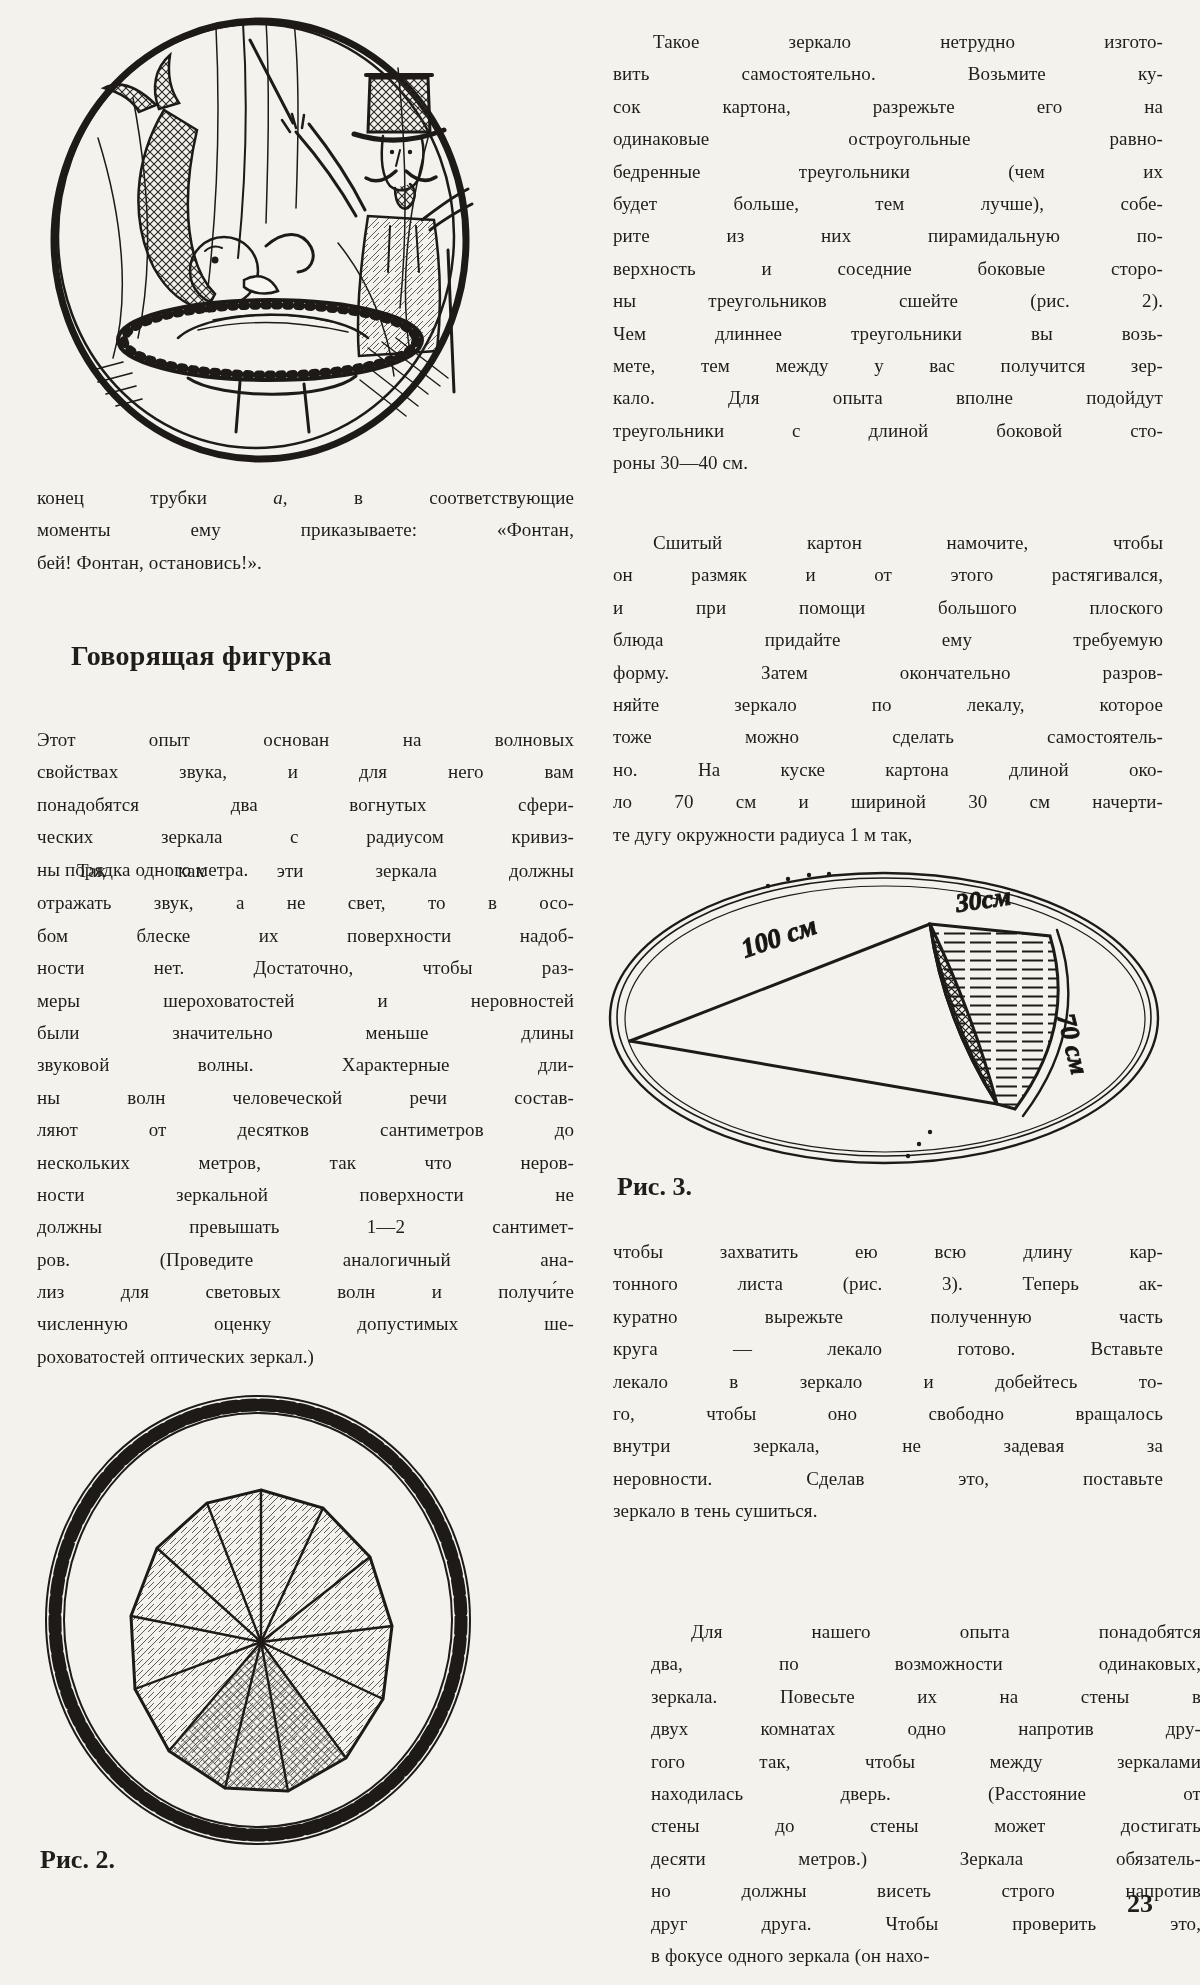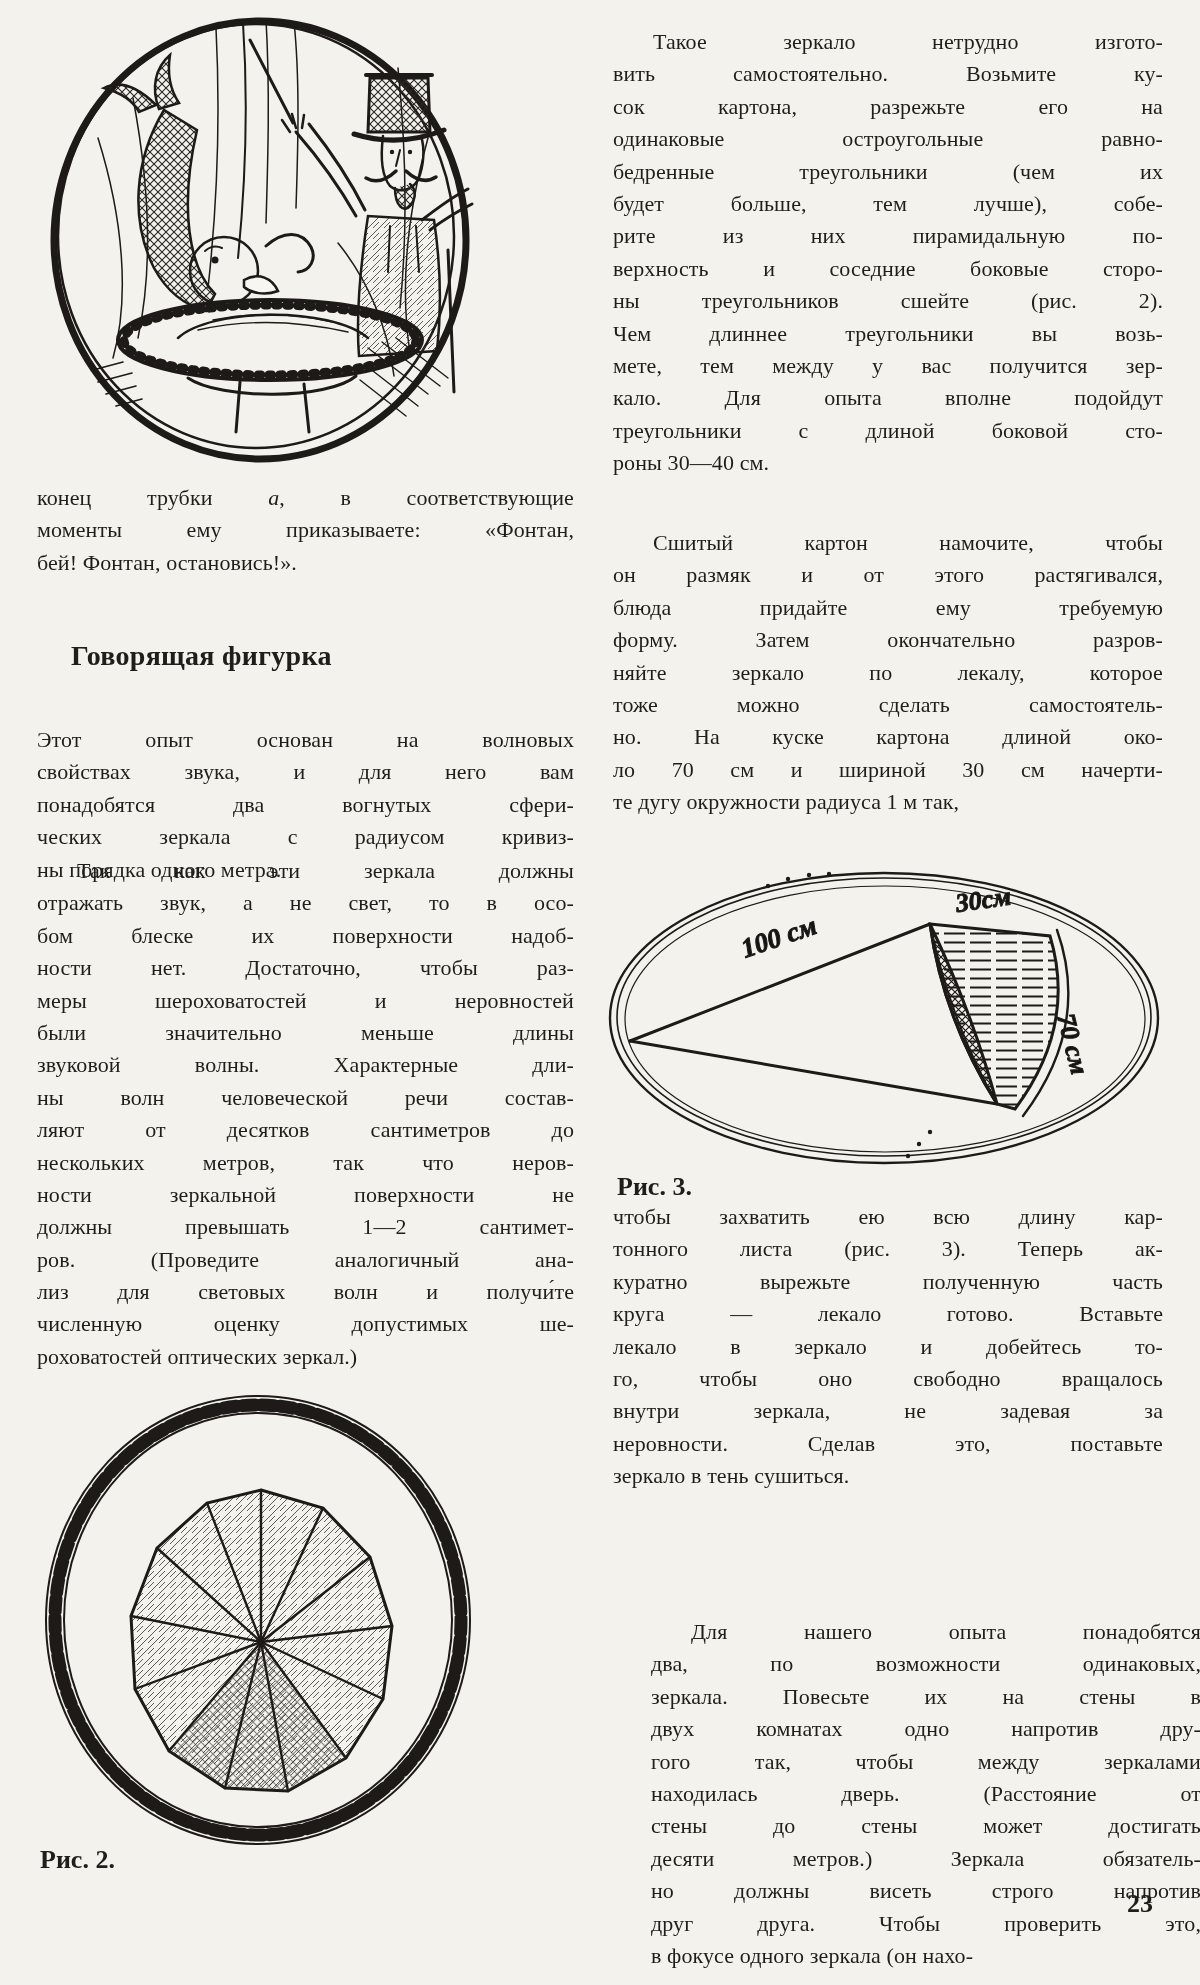--- a/index.html
+++ b/index.html
@@ -8,21 +8,21 @@
     position:relative;
     width:1200px;height:1985px;
     margin:0 auto;
     background:#f3f2ec;
     color:#201d1a;
     font-family:"Liberation Serif", serif;
     overflow:hidden;
   }
   .para{
     position:absolute;
-    font-size:22px;
+    font-size:19px;
     line-height:32.4px;
     letter-spacing:.1px;
   }
   .tline{
     text-align:justify;
     text-align-last:justify;
     white-space:normal;
     height:32.4px;
     overflow:hidden;
   }
@@ -215,20 +215,21 @@
       <div class="tline">Чем длиннее треугольники вы возь-</div>
       <div class="tline">мете, тем между у вас получится зер-</div>
       <div class="tline">кало. Для опыта вполне подойдут</div>
       <div class="tline">треугольники с длиной боковой сто-</div>
       <div class="tline tline-last">роны 30—40 см.</div>
     </div>
 
   <div class="para indent" style="left:613px;top:527px;width:550px;">
       <div class="tline">Сшитый картон намочите, чтобы</div>
       <div class="tline">он размяк и от этого растягивался,</div>
+      <div class="tline">и при помощи большого плоского</div>
       <div class="tline">блюда придайте ему требуемую</div>
       <div class="tline">форму. Затем окончательно разров-</div>
       <div class="tline">няйте зеркало по лекалу, которое</div>
       <div class="tline">тоже можно сделать самостоятель-</div>
       <div class="tline">но. На куске картона длиной око-</div>
       <div class="tline">ло 70 см и шириной 30 см начерти-</div>
       <div class="tline tline-last">те дугу окружности радиуса 1 м так,</div>
     </div>
 
   <svg style="position:absolute;left:605px;top:866px;" width="562" height="302" viewBox="0 0 562 302">
@@ -266,21 +267,21 @@
       <path d="M452 64 Q 486 160 418 250" stroke-width="2.4"></path>
 
       <text x="140" y="92" font-size="27" transform="rotate(-19 140 92)">100 см</text>
       <text x="352" y="46" font-size="26" transform="rotate(-8 352 46)">30см</text>
       <text x="452" y="150" font-size="26" transform="rotate(76 452 150)">70 см</text>
     </g>
   </svg>
 
   <div class="figcaption" style="left:617px;top:1172px;">Рис. 3.</div>
 
-  <div class="para" style="left:613px;top:1201px;width:550px;font-family:Liberation Serif, serif;">
+  <div class="para" style="left:613px;top:1236px;width:550px;font-family:Liberation Serif, serif;">
       <div class="tline">чтобы захватить ею всю длину кар-</div>
       <div class="tline">тонного листа (рис. 3). Теперь ак-</div>
       <div class="tline">куратно вырежьте полученную часть</div>
       <div class="tline">круга — лекало готово. Вставьте</div>
       <div class="tline">лекало в зеркало и добейтесь то-</div>
       <div class="tline">го, чтобы оно свободно вращалось</div>
       <div class="tline">внутри зеркала, не задевая за</div>
       <div class="tline">неровности. Сделав это, поставьте</div>
       <div class="tline tline-last">зеркало в тень сушиться.</div>
     </div>

